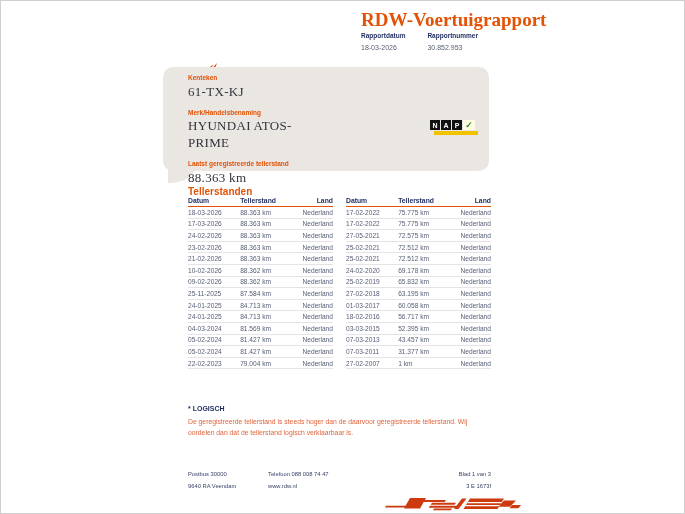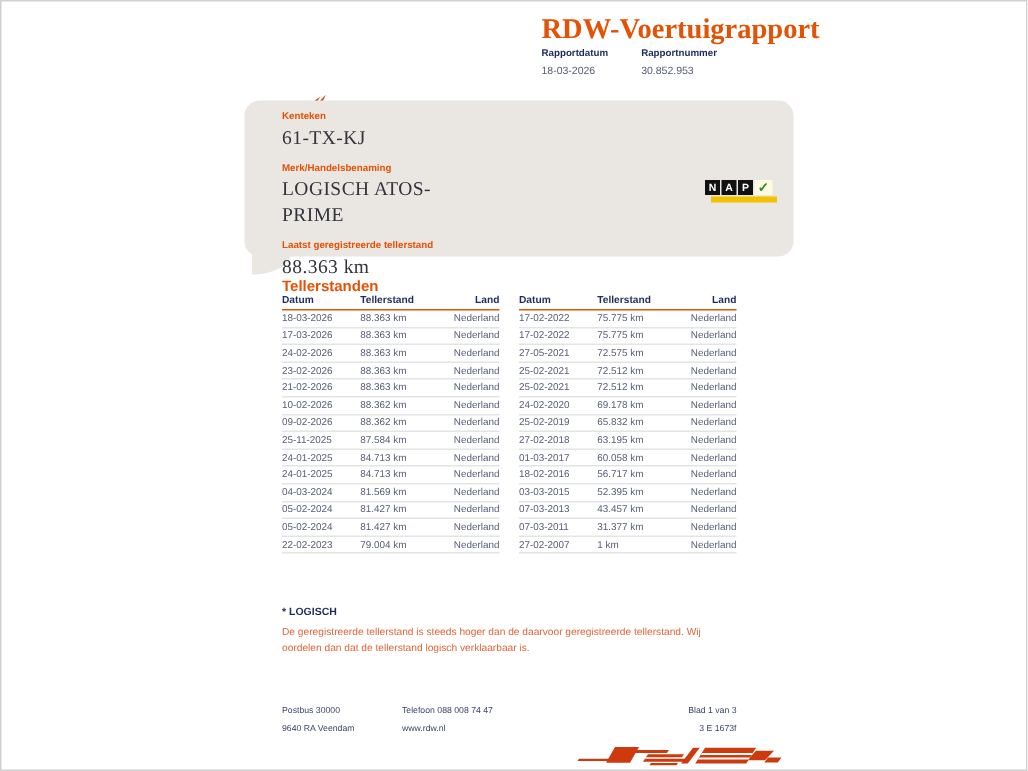--- a/index.html
+++ b/index.html
@@ -14,21 +14,21 @@
   .report-title{
     position:absolute;left:360px;top:8px;
     font-family:"Liberation Serif",serif;font-weight:700;font-size:19px;color:#E35205;
   }
   .header-fields{position:absolute;left:360px;top:31px;display:flex;gap:22px;}
   .hfield .hlbl{font-size:6.5px;font-weight:700;color:#1E2B5E;}
   .hfield .hval{font-size:7px;color:#565D76;margin-top:5px;}
   
   .bubble{
     position:absolute;left:162px;top:66px;width:326px;height:104px;
-    background:#EAE6E2;border-radius:10px;padding-left:40px;
+    background:#EAE6E2;border-radius:10px;
   }
   .bubble-tail{
     position:absolute;left:5px;top:100%;margin-top:-2px;width:26px;height:14px;
     background:#EAE6E2;border-radius:0 0 100% 0;
   }
   .box-col-left{position:absolute;left:25px;top:7px;width:150px;}
   .box-col-right{position:absolute;left:198px;top:5px;width:125px;}
   .lbl{font-size:6.5px;font-weight:700;color:#E35205;margin-top:8px;line-height:1.2;}
   .lbl:first-child{margin-top:0;}
   .val-big{
@@ -100,21 +100,21 @@
     </div>
   </div>
 
   <div class="bubble">
     <div class="bubble-tail"></div>
 
     <div class="box-col-left">
       <div class="lbl">Kenteken</div>
       <div class="val-big">61-TX-KJ</div>
       <div class="lbl">Merk/Handelsbenaming</div>
-      <div class="val-big">LOGISCH ATOS-PRIME</div>
+      <div class="val-big">HYUNDAI ATOS-PRIME</div>
       <div class="lbl">Laatst geregistreerde tellerstand</div>
       <div class="val-big">88.363 km</div>
     </div>
 
 
     <div class="nap">
       <div class="nap-row">
         <span class="nap-letter">N</span>
         <span class="nap-letter">A</span>
         <span class="nap-letter">P</span>

